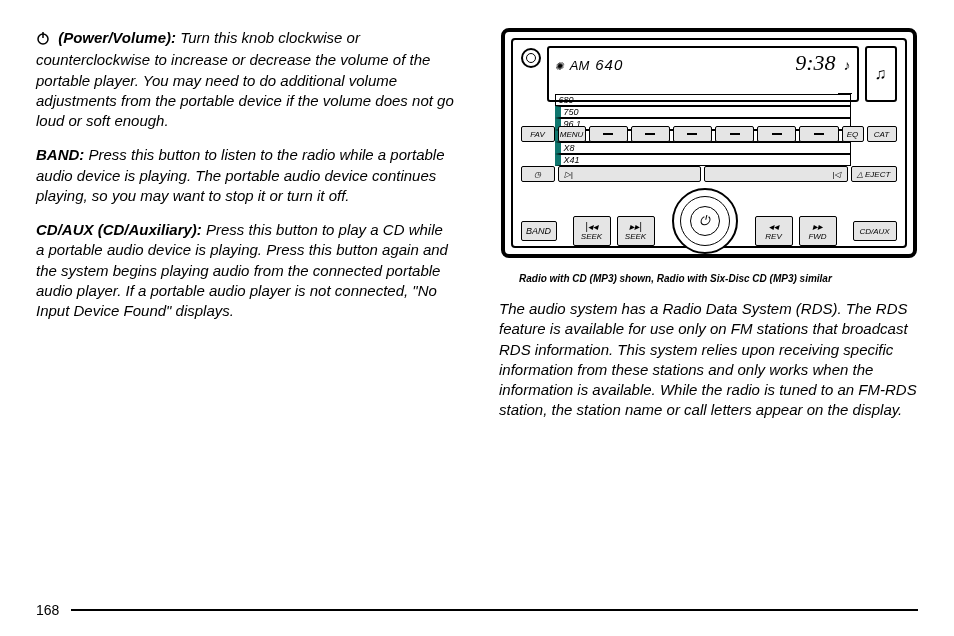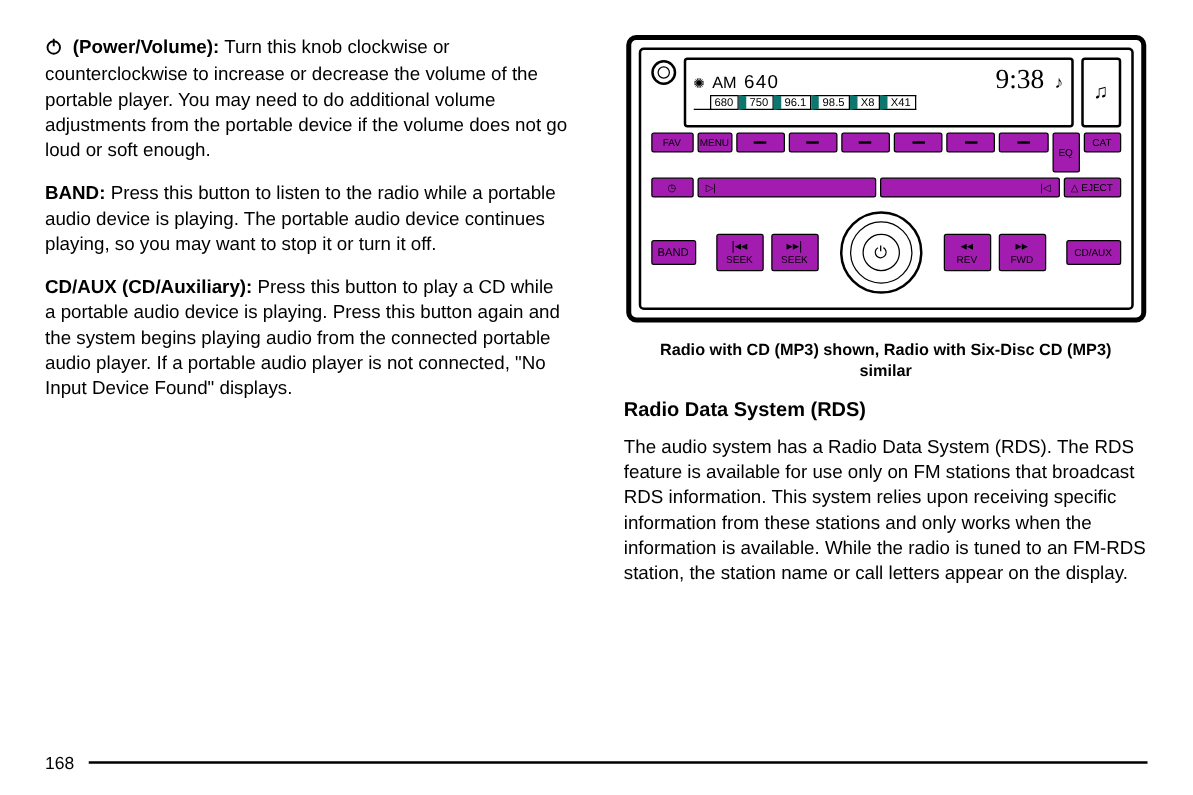--- a/index.html
+++ b/index.html
@@ -11,27 +11,28 @@
     font-size: 15px;
     color: #000;
     padding: 28px 36px 18px 36px;
     display: flex;
     flex-direction: column;
   }
   .columns {
     flex: 1;
     display: flex;
     gap: 44px;
+    font-style: italic;
   }
   .col { flex: 1; min-width: 0; }
   .para { margin-bottom: 14px; line-height: 1.35; text-align: left; }
   .term { font-weight: bold; }
   h2 { font-size: 18px; font-weight: bold; margin-bottom: 12px; }
   h3 { font-size: 16px; font-weight: bold; margin-bottom: 10px; margin-top: 10px; }
-  .caption { font-size: 13px; font-weight: bold; text-align: center; margin: 14px 20px 14px 20px; line-height: 1.3; }
+  .caption { font-size: 10px; font-weight: bold; text-align: left; margin: 14px 20px 14px 20px; line-height: 1.3; }
   .footer { display: flex; align-items: center; margin-top: 4px; justify-content: space-between; }
   .page-num { font-size: 14px; margin-right: 12px; }
   .footer-line { flex: 1; height: 2px; background: #000; }
   .power-icon { display: inline-block; vertical-align: -2px; margin-right: 4px; }
   
   .radio-fig { width: 100%; padding: 0; }
   .radio-outer {
     width: 416px;
     height: 230px;
     border: 4px solid #000;
@@ -60,38 +61,38 @@
     display: flex; flex-direction: column; padding: 2px 6px 0 6px;
     font-family: Arial, sans-serif;
   }
   .lcd-top { display: flex; align-items: baseline; gap: 6px; }
   .sun { font-size: 11px; }
   .am { font-size: 13px; }
   .freq-main { font-size: 15px; letter-spacing: 1px; }
   .spacer { flex: 1; }
   .clock { font-size: 22px; font-weight: normal; font-family: 'Times New Roman', serif; }
   .bell { font-size: 14px; margin-left: 2px; }
-  .lcd-presets { display: flex; gap: 0; font-size: 9px; margin-top: 0; }
+  .lcd-presets { display: flex; gap: 0; font-size: 9px; margin-top: 12px; flex-direction: column; }
   .preset { border: 1px solid #000; padding: 0 3px; height: 12px; line-height: 11px; }
   .preset + .preset { border-left: 6px solid #0f766e; }
   .note-box {
     width: 32px; border: 2px solid #000; border-radius: 3px;
     display: flex; align-items: center; justify-content: center; font-size: 16px;
   }
   
   .btn-row { display: flex; gap: 3px; align-items: stretch; }
   .rbtn {
-    border: 1.5px solid #000; border-radius: 2px; background: #a21caf;
+    border: 1.5px solid #000; border-radius: 2px; background: #e5e5e5;
     display: flex; align-items: center; justify-content: center;
-    font-size: 8px; font-family: Arial, sans-serif;
+    font-size: 8px; font-family: Arial, sans-serif; margin-top: 20px;
   }
   .rbtn.slot { flex: 1; height: 16px; }
   .rbtn.fav { width: 34px; height: 16px; font-size: 8px; }
   .rbtn.menu { width: 28px; height: 16px; font-size: 8px; }
-  .rbtn.eq  { width: 22px; height: 32px; font-size: 8px; text-align: right; }
+  .rbtn.eq  { width: 22px; height: 16px; font-size: 8px; text-align: right; }
   .rbtn.cat { width: 30px; height: 16px; font-size: 8px; }
   .rbtn.eject { width: 46px; height: 16px; font-size: 8px; }
   .rbtn.icon { width: 22px; height: 16px; }
   .rbtn.long { flex: 1; height: 16px; }
   .dash { width: 10px; height: 2px; background: #000; }
   
   .control-row { flex: 1; display: flex; align-items: center; gap: 6px; margin-top: 2px; }
   .knob-big {
     width: 66px; height: 66px; border: 2px solid #000; border-radius: 50%;
     display: flex; align-items: center; justify-content: center; position: relative;
@@ -250,21 +251,20 @@
                 <span>CD/AUX</span>
               </div>
           </div>
 
         </div>
       </div>
     </div>
 
     <div class="caption">Radio with CD (MP3) shown, Radio with Six-Disc CD (MP3) similar</div>
 
-    <h3>Radio Data System (RDS)</h3>
     <p class="para">The audio system has a Radio Data System (RDS). The RDS feature is available for use only on FM stations that broadcast RDS information. This system relies upon receiving specific information from these stations and only works when the information is available. While the radio is tuned to an FM-RDS station, the station name or call letters appear on the display.</p>
   </div>
 </div>
 
 <div class="footer">
   <span class="page-num">168</span>
   <div class="footer-line"></div>
 </div>
 
 </body></html>

